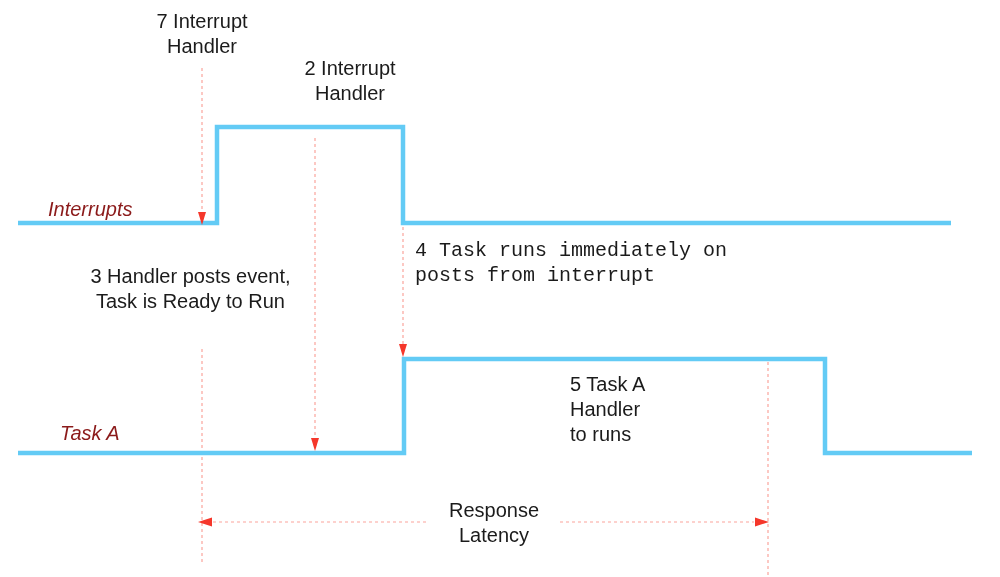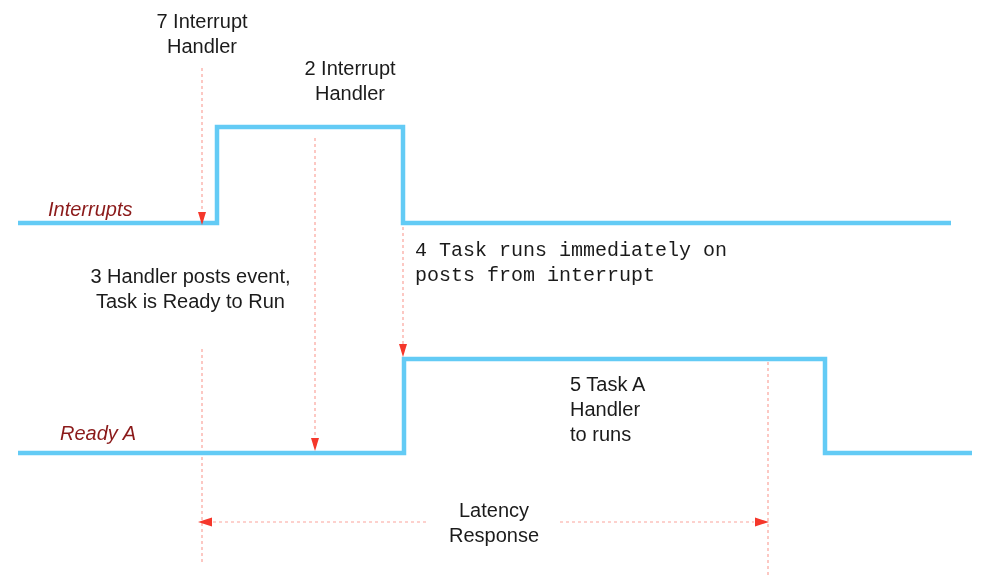--- a/index.html
+++ b/index.html
@@ -76,21 +76,21 @@
     <polyline class="waveform" points="18,453 404,453 404,359 825,359 825,453 972,453"></polyline>
 
     <polygon class="arrowhead" points="198,212 206,212 202,225"></polygon>
     <polygon class="arrowhead" points="311,438 319,438 315,451"></polygon>
     <polygon class="arrowhead" points="399,344 407,344 403,357"></polygon>
     <polygon class="arrowhead" points="198,522 212,517.5 212,526.5"></polygon>
     <polygon class="arrowhead" points="769,522 755,517.5 755,526.5"></polygon>
   </svg>
 
   <div class="signal-label" style="left:48px; top:197px;text-align:right;">Interrupts</div>
-  <div class="signal-label" style="left:60px; top:421px;">Ready A</div>
+  <div class="signal-label" style="left:60px; top:421px;">Task A</div>
 
   <div class="note center" style="left:122px; top:9px; width:160px;">
     <span class="line">7 Interrupt</span>
     <span class="line">Handler</span>
   </div>
 
   <div class="note center" style="left:270px; top:56px; width:160px;">
     <span class="line">2 Interrupt</span>
     <span class="line">Handler</span>
   </div>
@@ -105,17 +105,17 @@
     <span class="line">posts from interrupt</span>
   </div>
 
   <div class="note right" style="left:570px; top:372px; width:180px;">
     <span class="line">5 Task A</span>
     <span class="line">Handler</span>
     <span class="line">to runs</span>
   </div>
 
   <div class="note center" style="left:414px; top:498px; width:160px;">
+    <span class="line">Response</span>
     <span class="line">Latency</span>
-    <span class="line">Response</span>
   </div>
 
 </div>
 
 </body></html>

